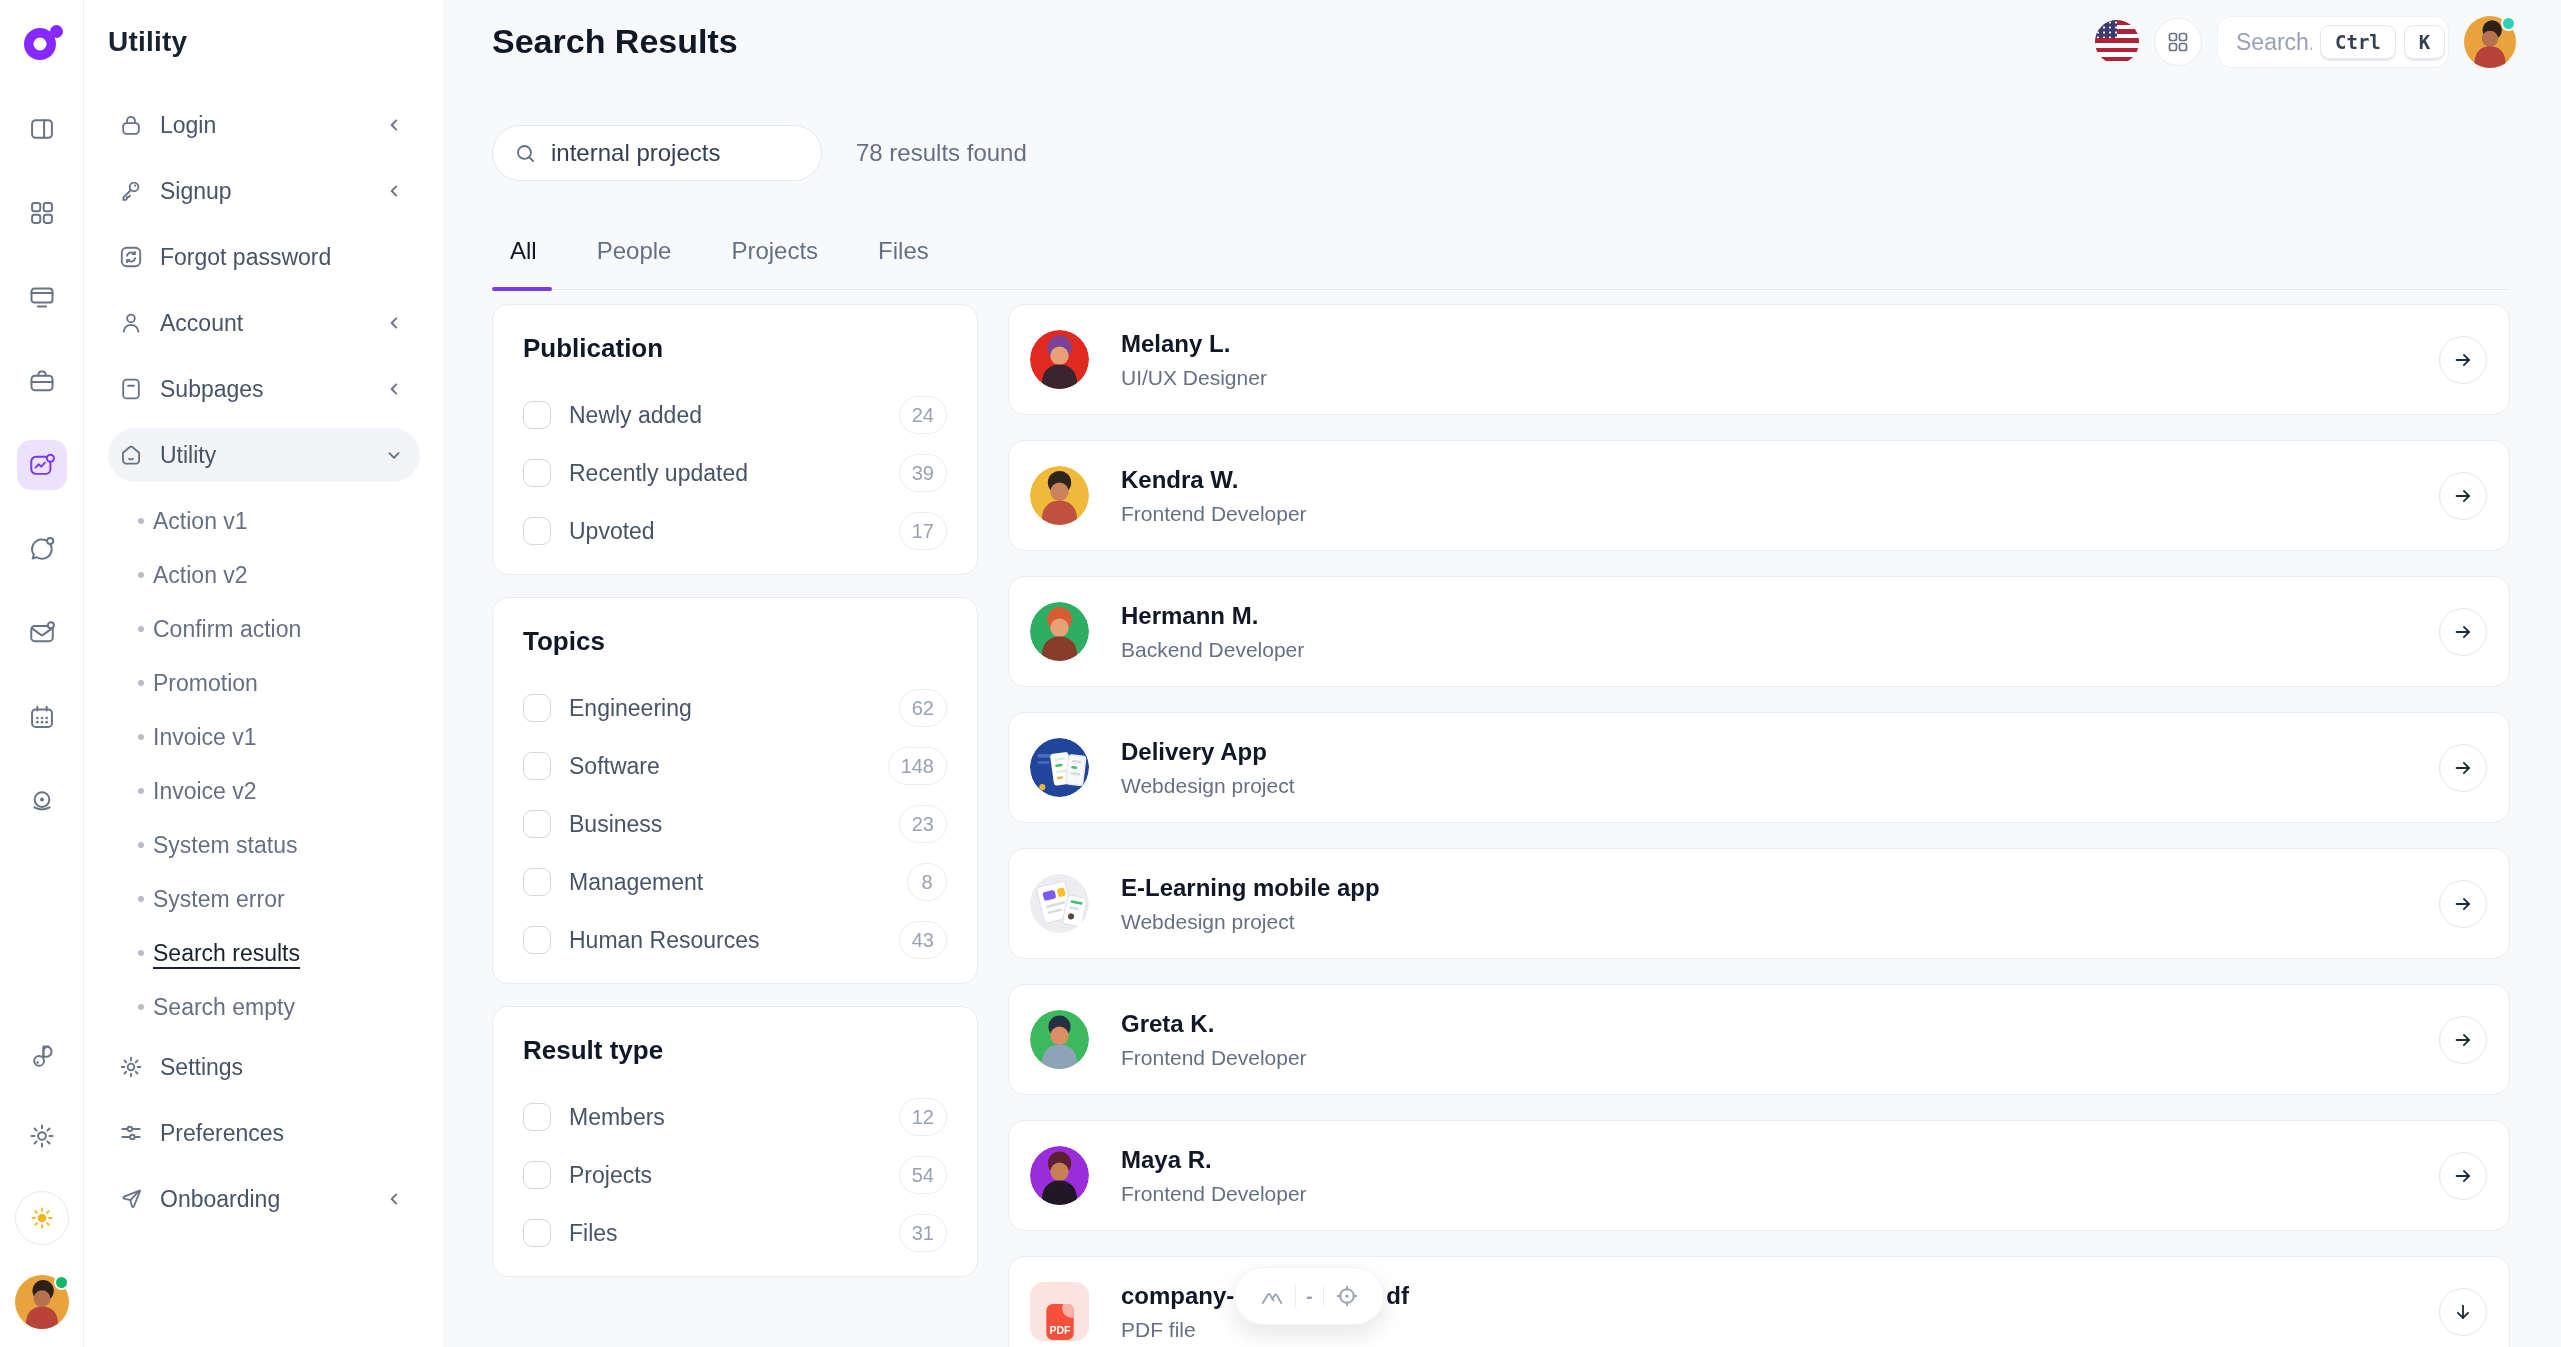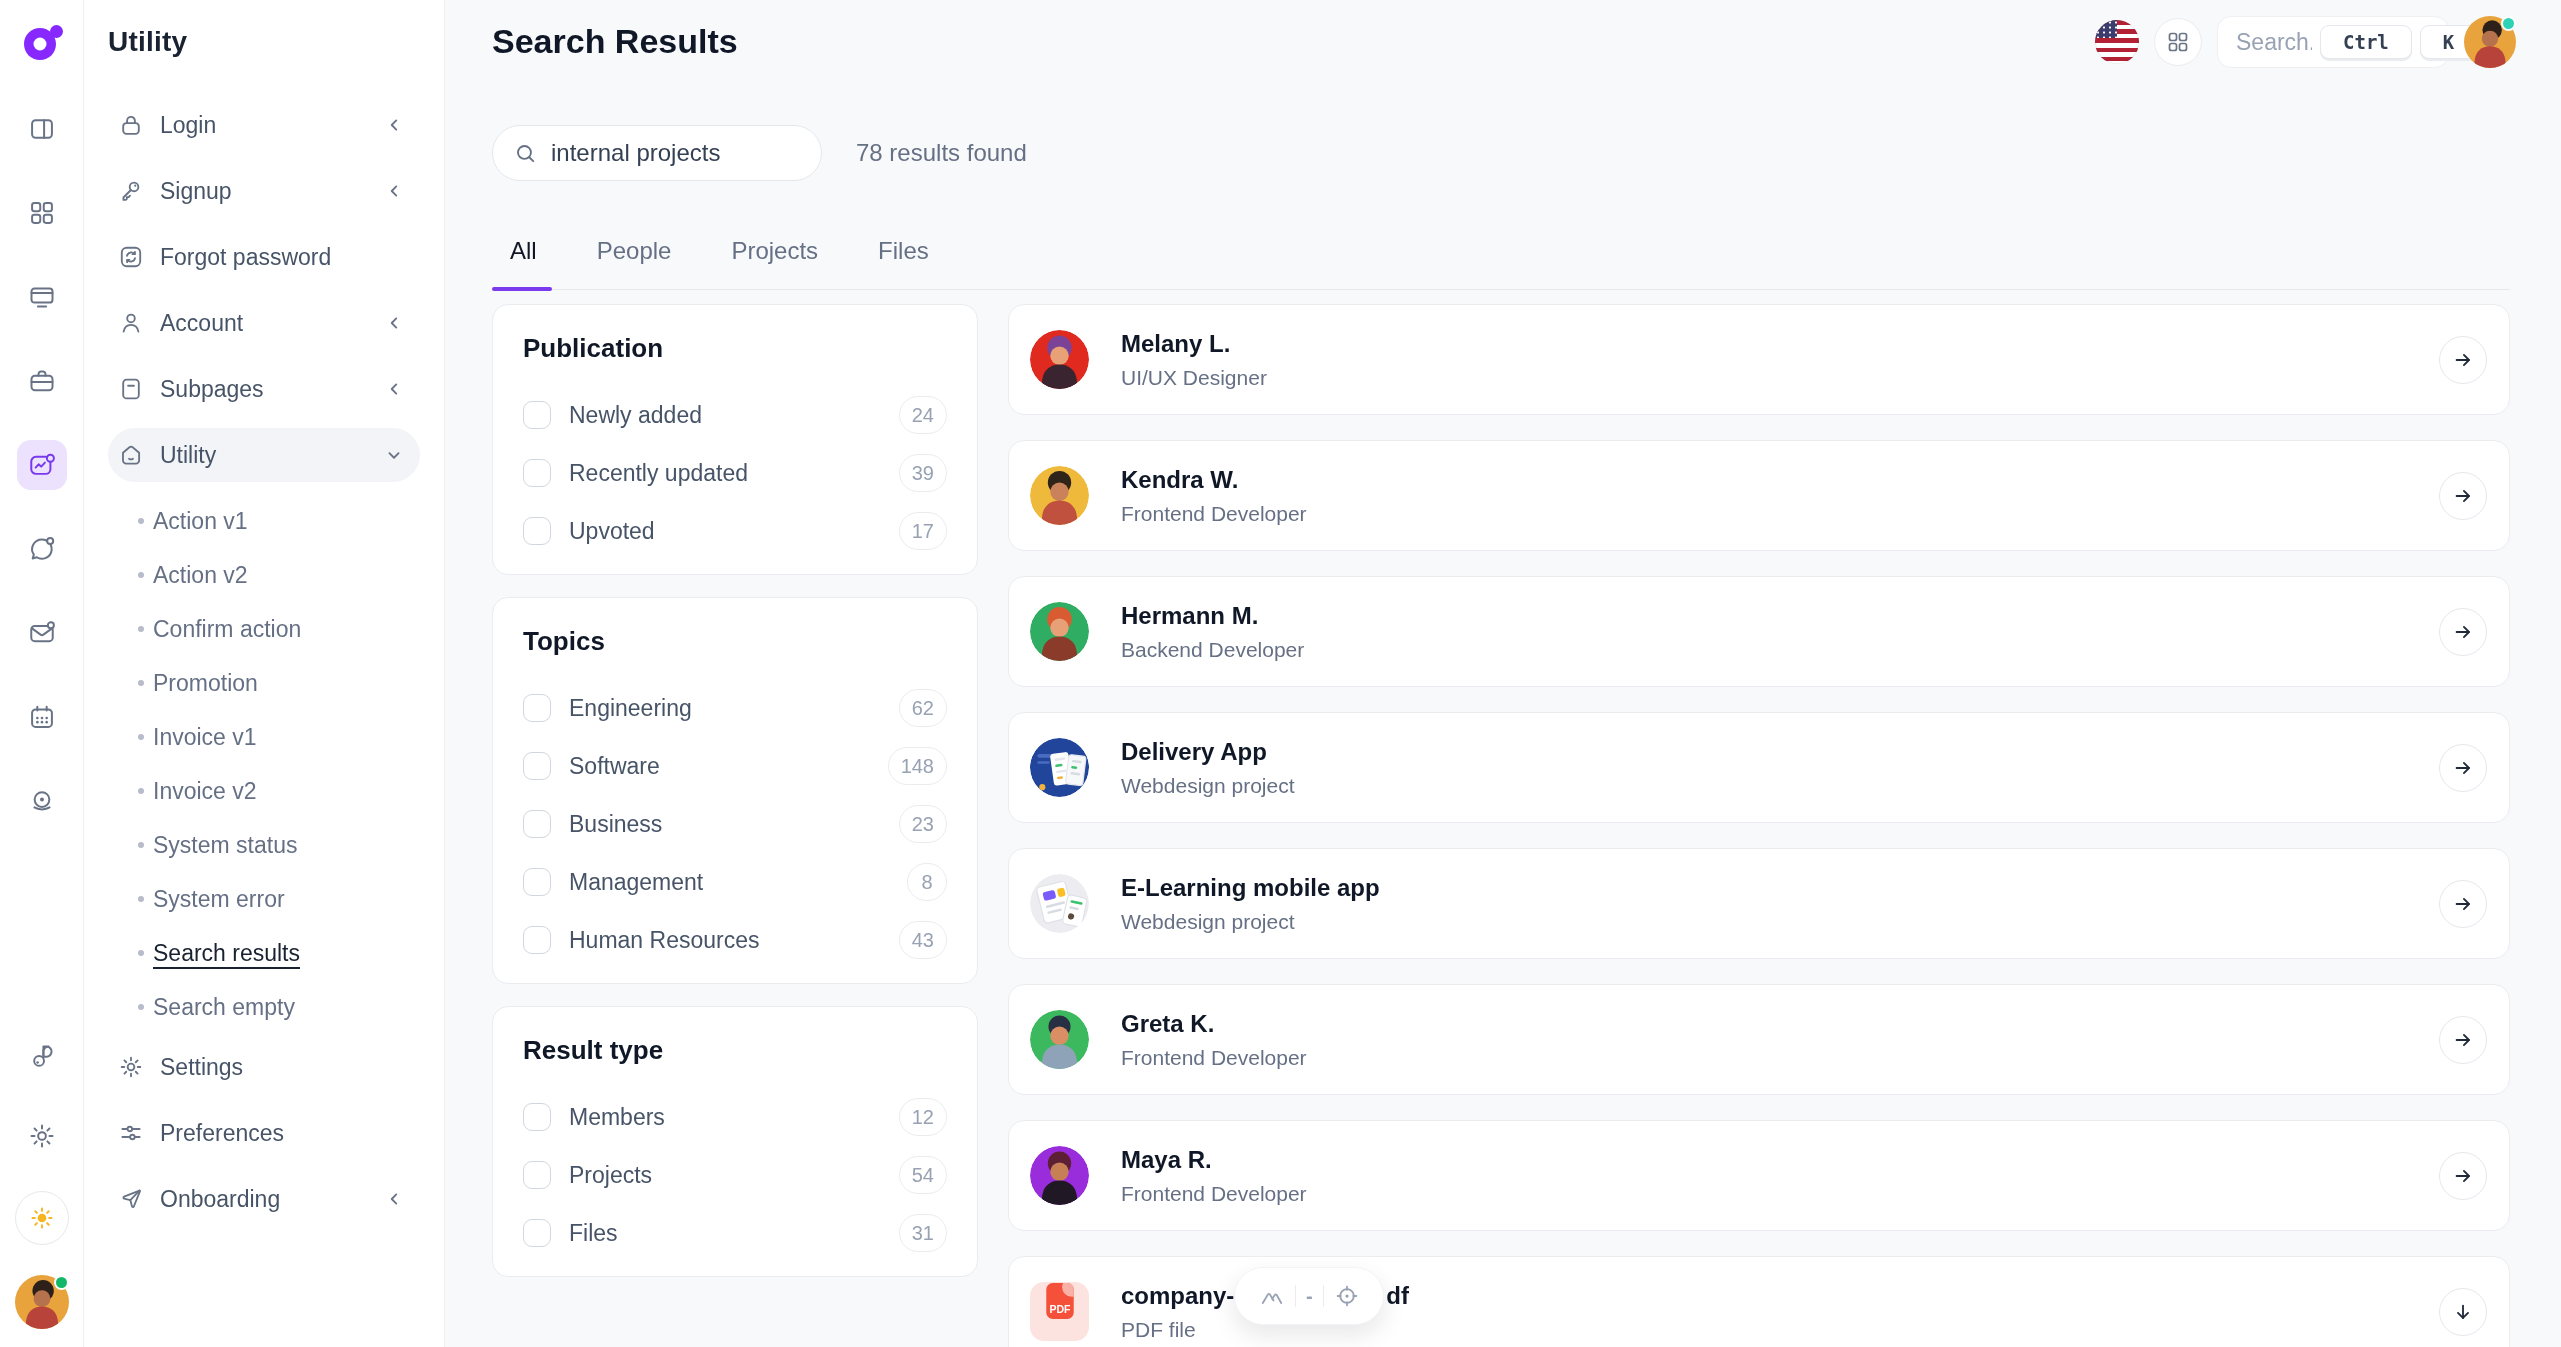--- a/index.html
+++ b/index.html
@@ -41,21 +41,21 @@
   .page-title { margin-top:22px; font-size:34px; font-weight:700; color:#101828; }
 
   .top-cluster { position:absolute; top:16px; right:45px; display:flex; align-items:center; gap:15px; }
   .flag-btn { width:44px; height:44px; border-radius:50%; overflow:hidden; position:relative; cursor:pointer; box-shadow:inset 0 0 0 1px rgba(16,24,40,.08); background:repeating-linear-gradient(180deg,#b22234 0 4.6px,#ffffff 4.6px 9.2px); }
   .flag-canton { position:absolute; top:0; left:0; width:22px; height:18px; background:#3c3b6e; background-image:radial-gradient(circle,#fff 1px,transparent 1.2px); background-size:6px 5px; }
   .round-btn { width:48px; height:48px; border-radius:50%; background:#fff; border:1px solid #eaecf0; display:flex; align-items:center; justify-content:center; cursor:pointer; }
   .round-btn svg { width:24px; height:24px; stroke:#697386; stroke-width:1.7; fill:none; stroke-linecap:round; stroke-linejoin:round; }
   .global-search { width:232px; height:52px; background:#fff; border:1px solid #eef0f3; border-radius:14px; display:flex; align-items:center; padding:0 8px 0 18px; gap:8px; }
   .global-search input { border:none; outline:none; width:76px; font-size:23px; color:#667085; background:transparent; font-family:inherit; }
   .global-search input::placeholder { color:#98a2b3; }
-  .kbd { background:#fff; border:1px solid #e4e7ec; border-radius:9px; box-shadow:0 2px 0 #eaecf0; font-family:"DejaVu Sans Mono","Liberation Mono",monospace; font-size:19px; font-weight:700; color:#344054; padding:5px 22px; }
+  .kbd { background:#fff; border:1px solid #e4e7ec; border-radius:9px; box-shadow:0 2px 0 #eaecf0; font-family:"DejaVu Sans Mono","Liberation Mono",monospace; font-size:19px; font-weight:700; color:#344054; padding:5px 14px; }
   .topbar-avatar { width:52px; height:52px; }
 
   .search-row { margin-top:64px; display:flex; align-items:center; gap:34px; }
   .query-pill { width:330px; height:56px; background:#fff; border:1px solid #e4e7ec; border-radius:28px; display:flex; align-items:center; padding:0 20px; gap:13px; }
   .query-pill svg { width:25px; height:25px; stroke:#667085; stroke-width:1.8; fill:none; stroke-linecap:round; flex-shrink:0; }
   .query-pill input { border:none; outline:none; flex:1; font-size:24px; color:#344054; background:transparent; font-family:inherit; }
   .results-count { font-size:24px; color:#667085; }
 
   .tabs { margin-top:56px; position:relative; border-bottom:1px solid #e7e9ee; display:flex; gap:60px; padding:0 0 24px 18px; }
   .tab { font-size:24px; color:#667085; cursor:pointer; }
@@ -71,21 +71,21 @@
   .filter-row { height:58px; display:flex; align-items:center; }
   .filter-row input[type=checkbox] { appearance:none; -webkit-appearance:none; width:28px; height:28px; border:1.5px solid #d2d6de; border-radius:9px; background:#fff; cursor:pointer; flex-shrink:0; }
   .filter-row .flabel { margin-left:18px; font-size:23px; color:#475467; }
   .count-badge { margin-left:auto; min-width:40px; height:38px; border:1px solid #eaecf0; border-radius:19px; display:flex; align-items:center; justify-content:center; padding:0 12px; font-size:20px; color:#98a2b3; }
 
   
   .results-col { flex:1; }
   .result-card { height:111px; background:#fff; border:1px solid #eaecf0; border-radius:16px; margin-bottom:25px; display:flex; align-items:center; padding:0 22px 0 21px; position:relative; }
   .r-avatar { width:59px; height:59px; border-radius:50%; overflow:hidden; flex-shrink:0; }
   .r-avatar svg { width:100%; height:100%; display:block; }
-  .r-thumb { width:59px; height:59px; border-radius:14px; flex-shrink:0; display:flex; align-items:flex-start; justify-content:center; }
+  .r-thumb { width:59px; height:59px; border-radius:14px; flex-shrink:0; display:flex; align-items:flex-end; justify-content:center; }
   .r-body { margin-left:32px; flex:1; }
   .r-title { font-size:24px; font-weight:700; color:#101828; line-height:30px; display:flex; align-items:center; position:relative; }
   .r-sub { font-size:21px; color:#667085; margin-top:7px; }
   .r-action { width:48px; height:48px; border-radius:50%; border:1px solid #e6e8ec; background:#fff; display:flex; align-items:center; justify-content:center; cursor:pointer; flex-shrink:0; }
   .r-action svg { width:22px; height:22px; stroke:#1f2937; stroke-width:2; fill:none; stroke-linecap:round; stroke-linejoin:round; }
   .pdf-thumb { background:#fde3e0; }
 
   .hover-pill-slot { display:inline-block; width:152px; height:30px; position:relative; }
   .hover-pill { position:absolute; left:0; top:-14px; width:150px; height:58px; background:#fff; border:1px solid #f2f4f7; border-radius:29px; box-shadow:0 10px 24px rgba(16,24,40,.10); display:flex; align-items:center; justify-content:center; gap:10px; }
   .hover-pill svg { width:26px; height:26px; stroke:#98a2b3; stroke-width:1.7; fill:none; stroke-linecap:round; stroke-linejoin:round; }

